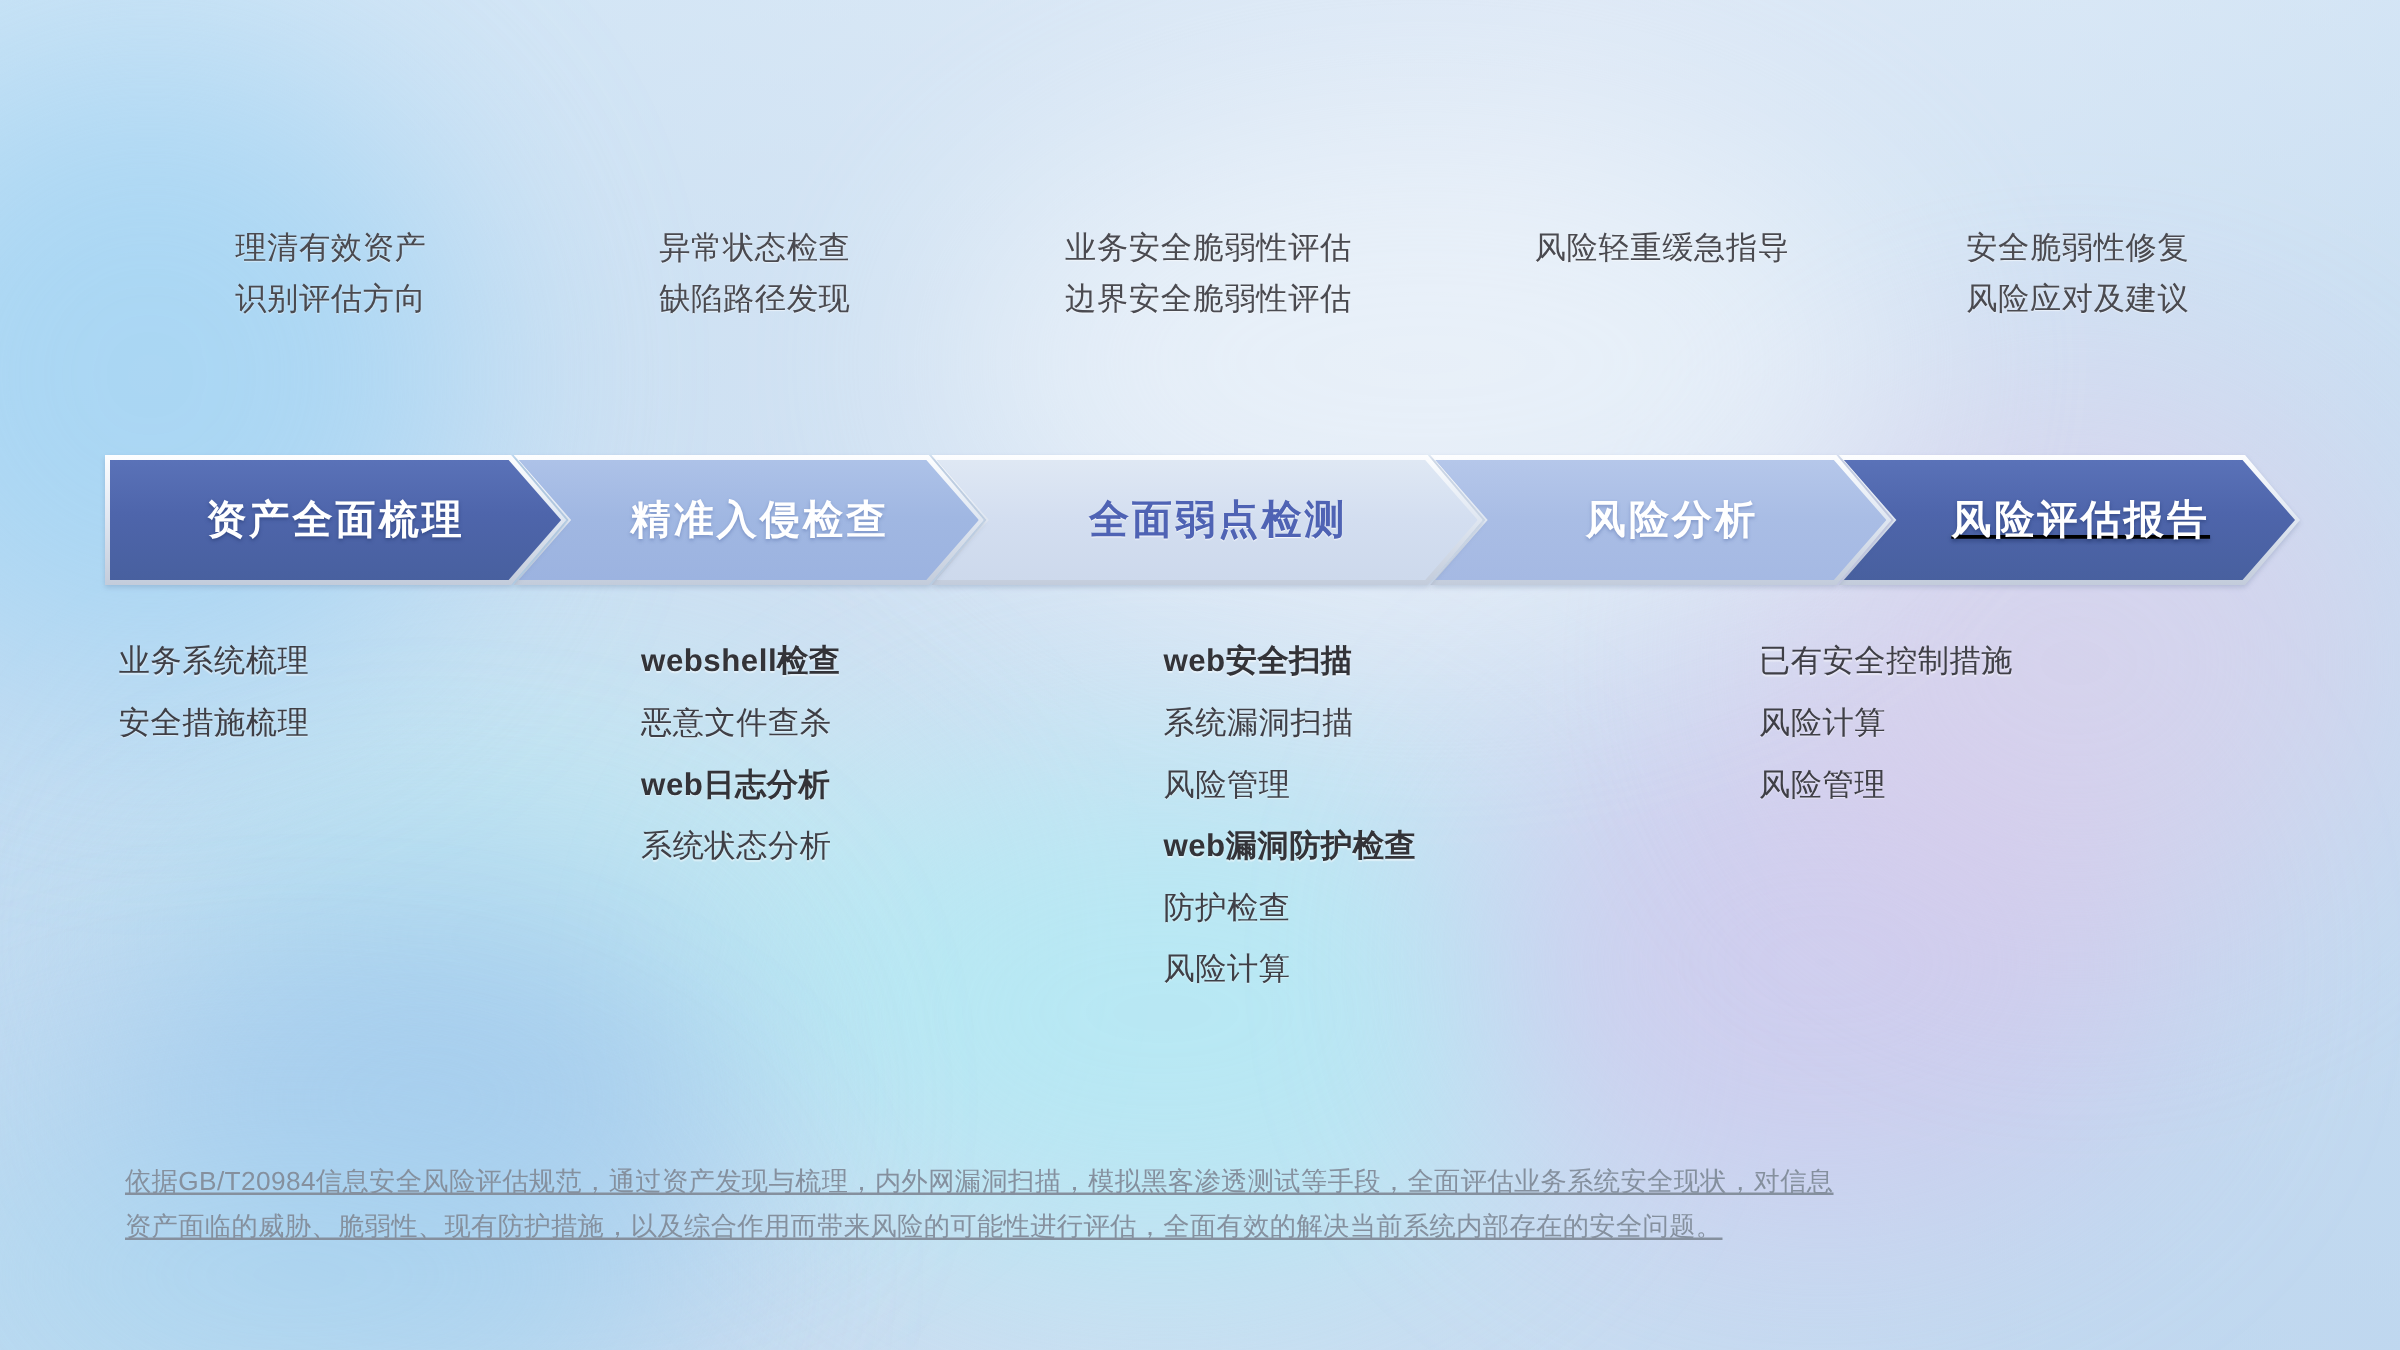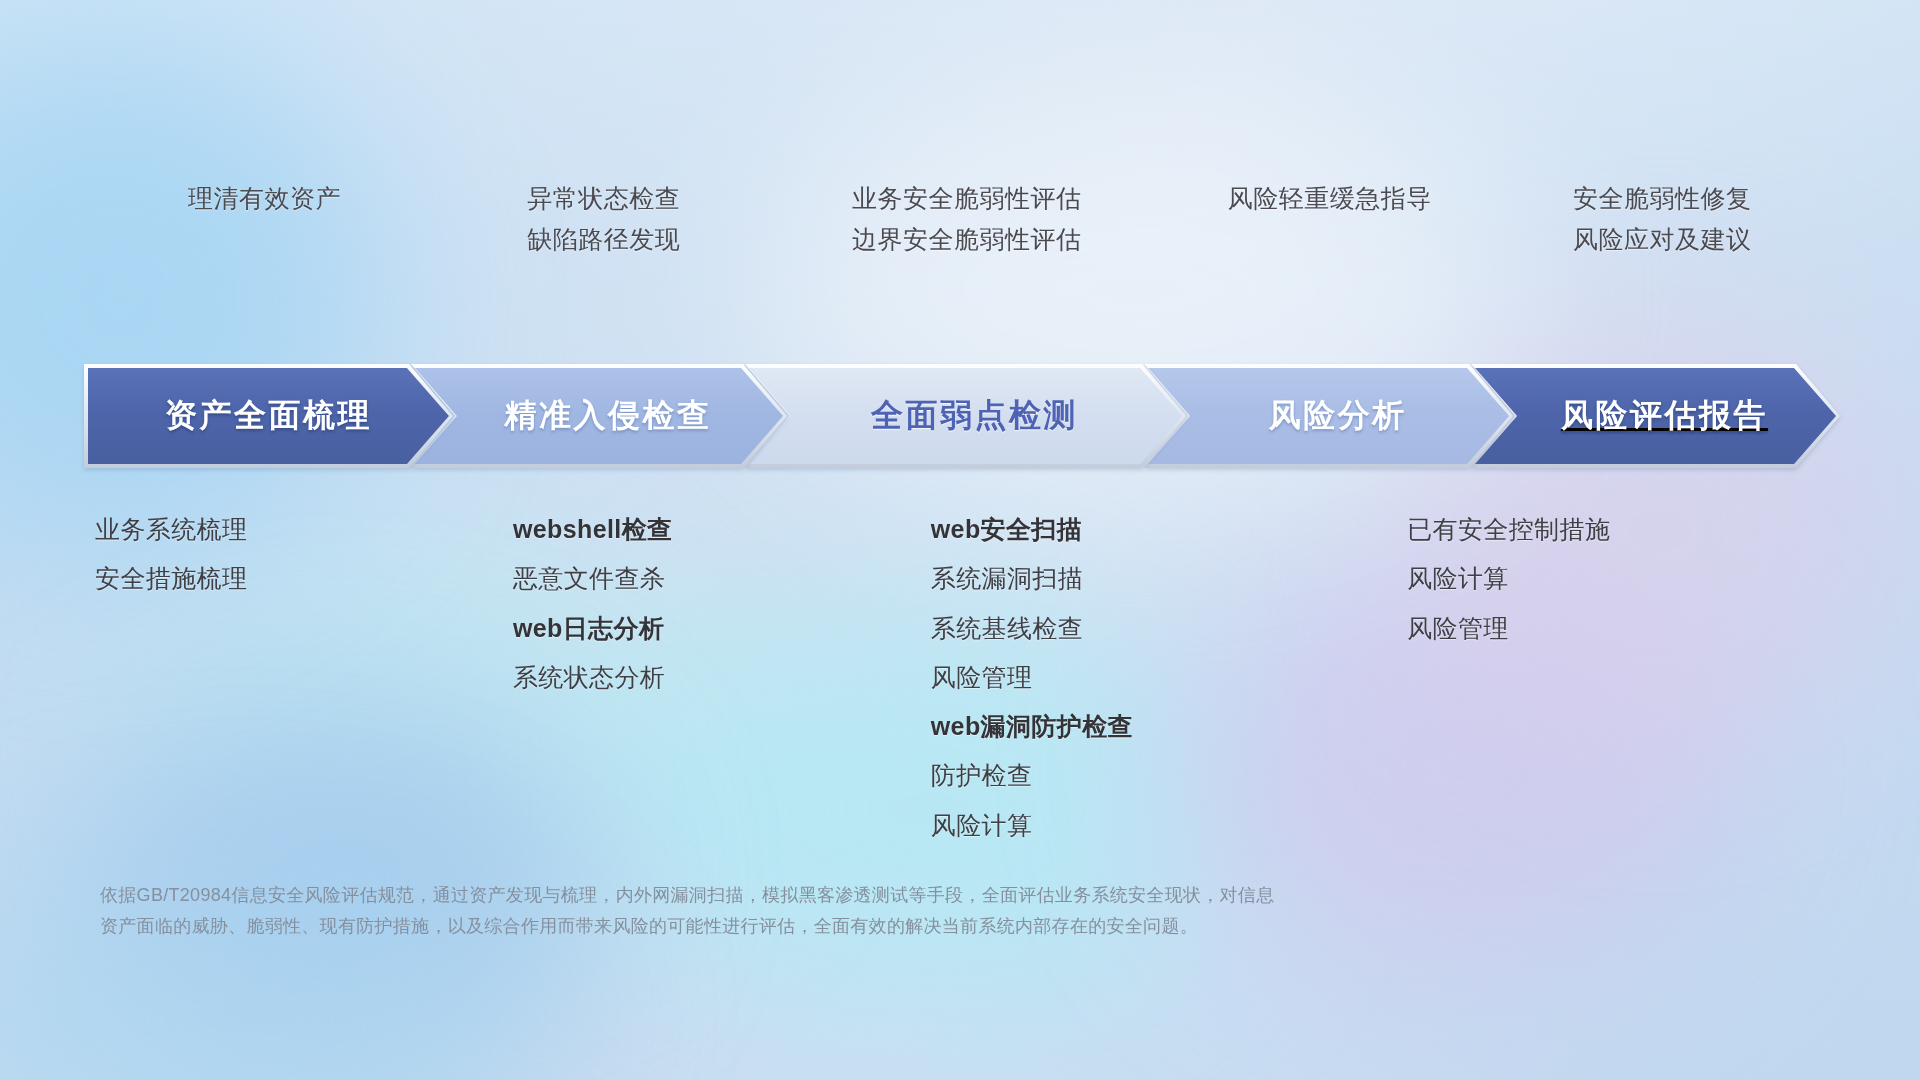--- a/index.html
+++ b/index.html
@@ -109,25 +109,26 @@
     font-size:25px;
     line-height:1.97;
     letter-spacing:.4px;
     text-shadow:0 1px 1px rgba(255,255,255,.5);
   }
   .bot-col .li { white-space:nowrap; }
   .bot-col .li.bold { font-weight:bold; color:#333338; }
 
   
   .footer {
-    position:absolute; left:100px; top:880px; width:1560px;
+    position:absolute; left:100px; top:928px; width:1560px;
     color:#85909e;
-    font-size:18px;
+    font-size:21px;
     line-height:1.72;
     letter-spacing:.3px;
+    text-decoration:underline;
   }
   .footer p { white-space:nowrap; }
 </style>
 </head>
 <body>
 
 <div id="bg">
   <div class="bg-base"></div>
   <div class="bg-v"></div>
   <div class="l" style="left:120px;  top:560px;  width:620px; height:380px; background:#b9f0f2; opacity:.55;"></div>
@@ -139,20 +140,21 @@
   <div class="l" style="left:760px;  top:80px;   width:760px; height:420px; background:#ffffff; opacity:.45;"></div>
   <div class="l" style="left:-80px; top:860px; width:640px; height:320px; background:#a7d8f0; opacity:.55;"></div>
 </div>
 
 <div class="stage">
 
   <div class="top-row">
 
     <div class="top-col" style="flex:1.00">
       <div class="ln">理清有效资产</div>
+      <div class="ln">识别评估方向</div>
     </div>
 
     <div class="top-col" style="flex:1.00">
       <div class="ln">异常状态检查</div>
       <div class="ln">缺陷路径发现</div>
     </div>
 
     <div class="top-col" style="flex:1.14">
       <div class="ln">业务安全脆弱性评估</div>
       <div class="ln">边界安全脆弱性评估</div>
@@ -213,21 +215,20 @@
     <div class="bot-col" style="flex:1.00">
       <div class="li bold">webshell检查</div>
       <div class="li">恶意文件查杀</div>
       <div class="li bold">web日志分析</div>
       <div class="li">系统状态分析</div>
     </div>
 
     <div class="bot-col" style="flex:1.14">
       <div class="li bold">web安全扫描</div>
       <div class="li">系统漏洞扫描</div>
-      <div class="li">系统基线检查</div>
       <div class="li">风险管理</div>
       <div class="li bold">web漏洞防护检查</div>
       <div class="li">防护检查</div>
       <div class="li">风险计算</div>
     </div>
 
     <div class="bot-col" style="flex:1.00">
       <div class="li">已有安全控制措施</div>
       <div class="li">风险计算</div>
       <div class="li">风险管理</div>

